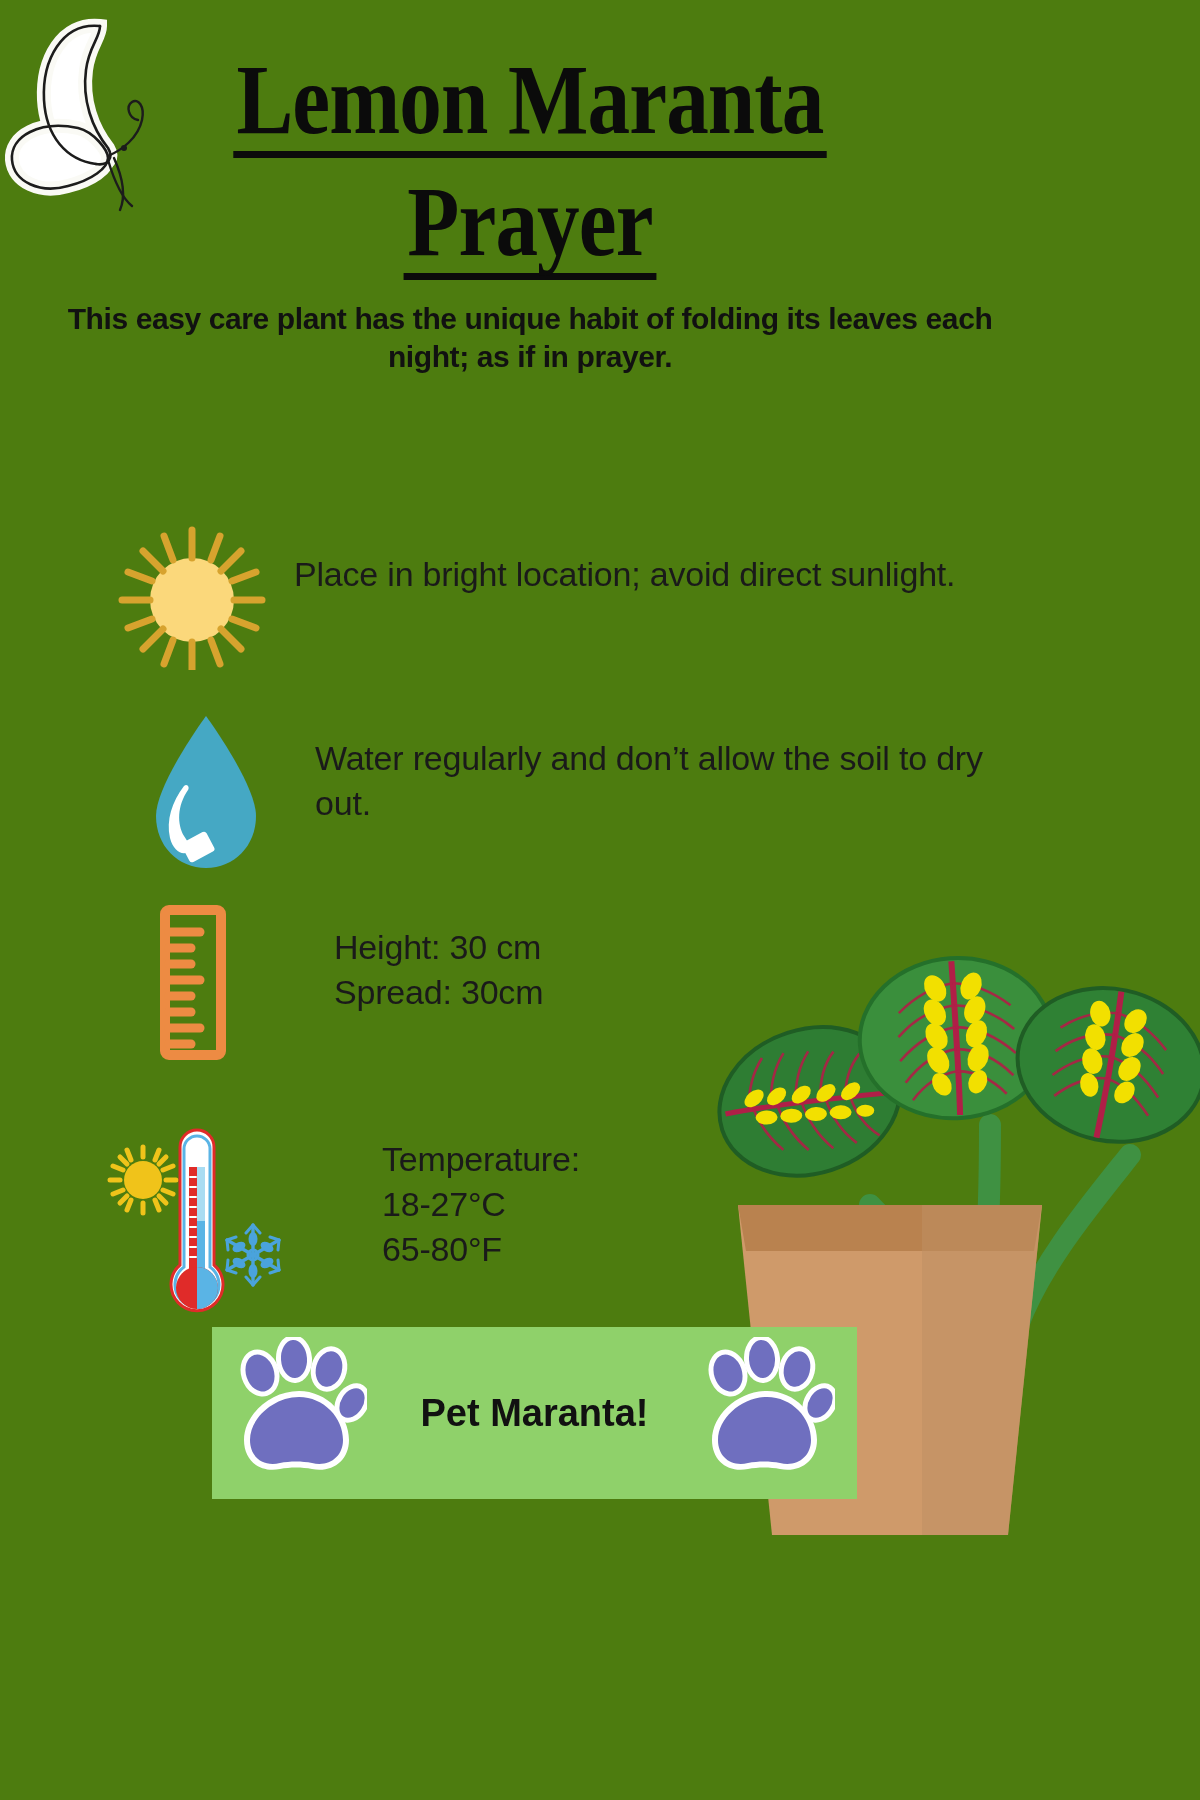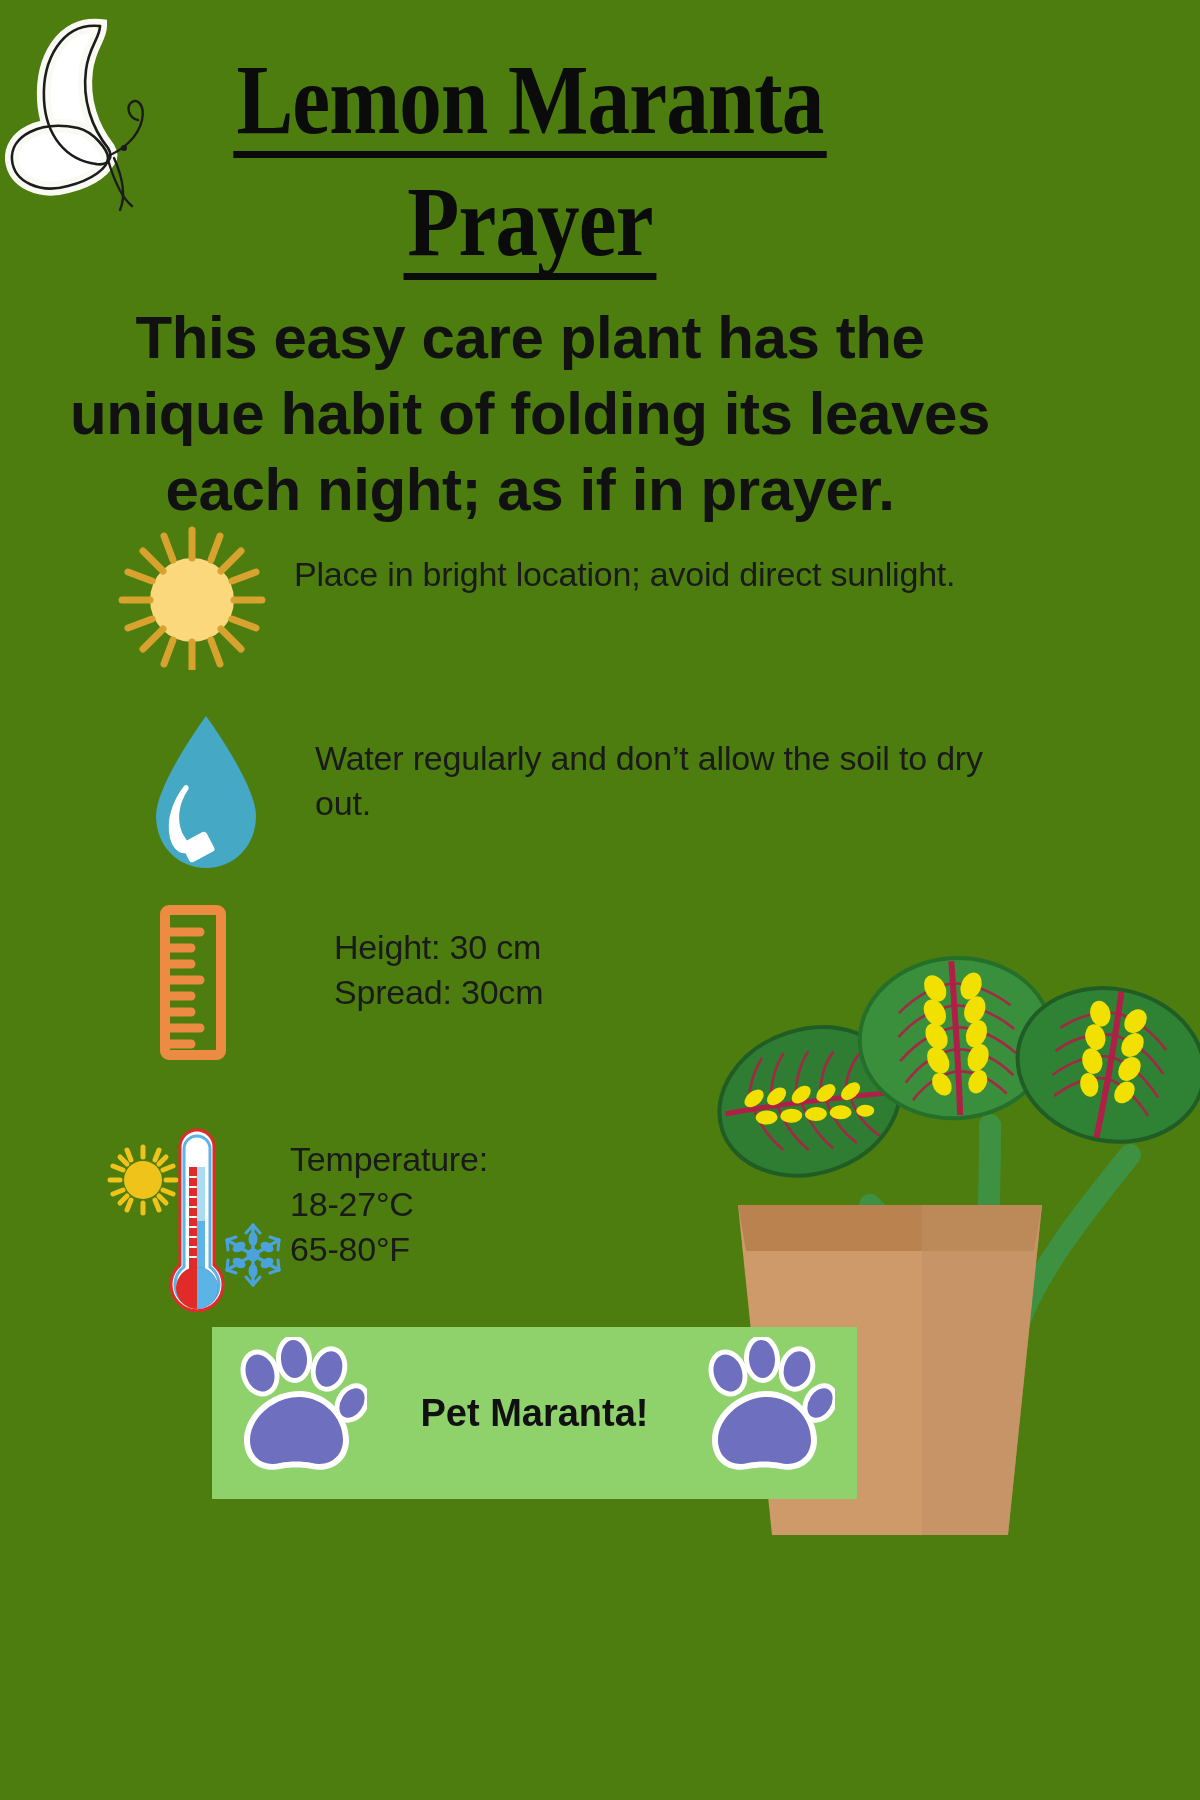--- a/index.html
+++ b/index.html
@@ -52,21 +52,21 @@
     padding:0 4px 4px 4px;
   }
   .title-line.l2 { margin-top:16px; }
 
   
   .subtitle {
     position:absolute;
     left:60px; top:300px;
     width:940px;
     text-align:center;
-    font-size:60px;
+    font-size:30px;
     font-weight:700;
     line-height:1.27;
     color:#111;
     letter-spacing:-0.4px;
     z-index:4;
   }
 
   
   .care-row {
     position:absolute;
@@ -86,21 +86,21 @@
   .row-light  { left:112px;  top:520px;  width:860px; }
   .row-water  { left:144px;  top:710px;  width:860px; }
   .row-size   { left:160px;  top:905px;  width:860px;gap:12px; }
   .row-temp   { left:105px;  top:1125px; width:860px; }
 
   .icon-cell { flex:0 0 auto; position:relative; }
 
   .light-text { margin-left:22px; margin-top:32px; width:680px; }
   .water-text { margin-left:46px; margin-top:26px; width:690px; }
   .size-text  { margin-left:96px; margin-top:20px; width:640px; }
-  .temp-text  { margin-top:12px; width:600px; }
+  .temp-text  { margin-left:92px; margin-top:12px; width:600px; }
 
   
   .plant {
     position:absolute;
     left:570px; top:905px;
     width:640px; height:660px;
     z-index:2;
   }
 
   

